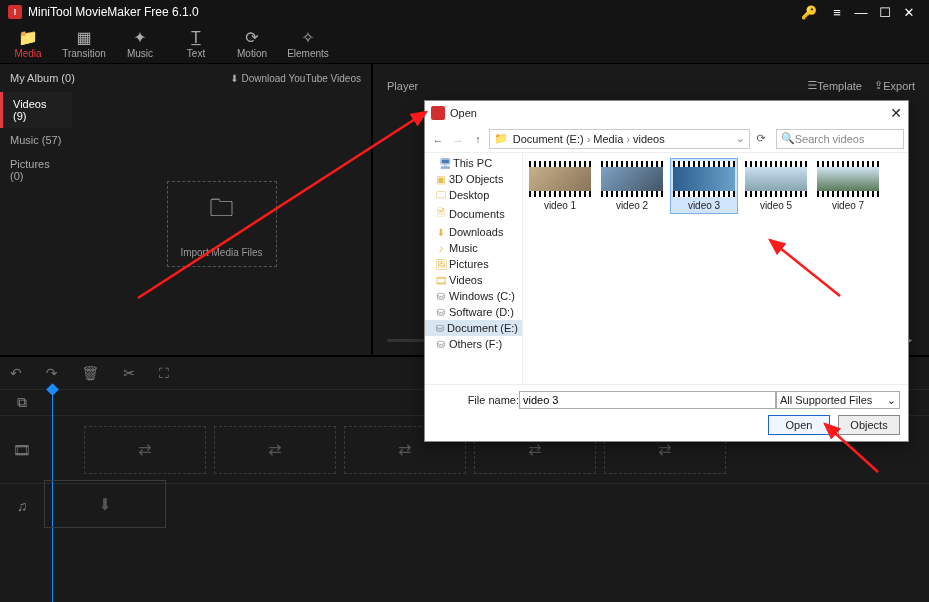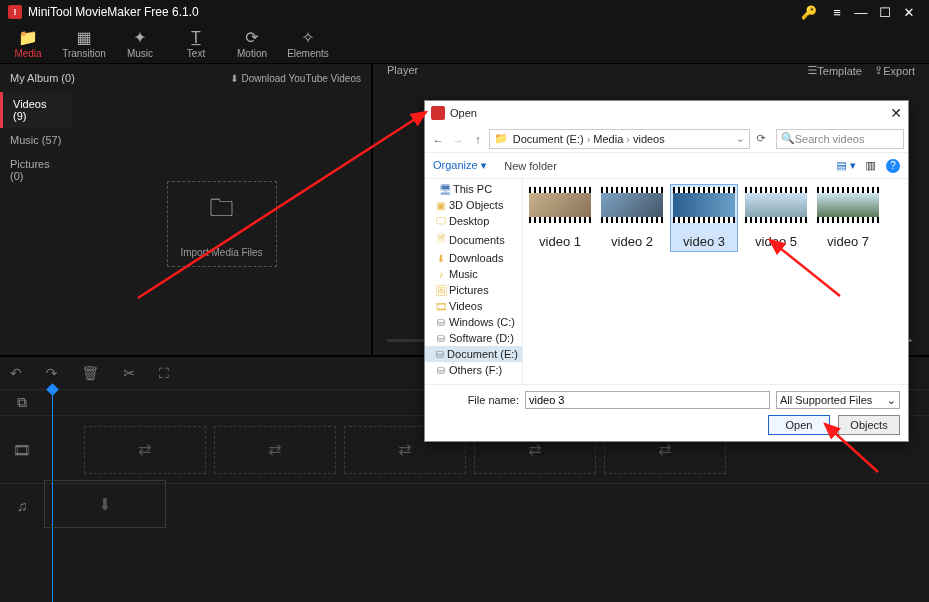--- a/index.html
+++ b/index.html
@@ -24,21 +24,21 @@
 .sidebar{display:flex;flex:1}
 .sideitems{width:72px;display:flex;flex-direction:column;font-size:11px}
 .sideitem{padding:6px 10px;color:#aaa;cursor:pointer}
 .sideitem.sel{color:#fff;border-left:3px solid #e63946;background:#1f1f1f}
 .importzone{flex:1;display:flex;align-items:center;justify-content:center}
 .dropbox{border:1px dashed #555;width:110px;height:86px;display:flex;flex-direction:column;align-items:center;justify-content:center;cursor:pointer}
 .dropbox .folder{font-size:24px;margin-bottom:6px;color:#ccc}
 .dropbox .lbl{font-size:10px;color:#999;margin-top:10px}
 
 .right{flex:1;background:#1a1a1a;display:flex;flex-direction:column}
-.playerhead{height:28px;display:flex;align-items:flex-start;padding:0 14px;font-size:11px;color:#aaa}
+.playerhead{height:28px;display:flex;align-items:flex-end;padding:0 14px;font-size:11px;color:#aaa}
 .playerhead .sp{margin-left:auto}
 .playerhead .btn{margin-left:12px;display:flex;align-items:center;cursor:pointer}
 .preview{flex:1;background:#1a1a1a;display:flex;align-items:center;justify-content:center}
 .screen{width:360px;height:200px;background:#000}
 .controls{height:30px;display:flex;align-items:center;justify-content:flex-start;padding:0 14px;gap:12px;color:#888;font-size:12px}
 .controls .slider{flex:1;height:3px;background:#333;margin-right:10px;border-radius:2px}
 
 .bottom{position:absolute;bottom:0;left:0;right:0;height:247px;background:#1a1a1a;border-top:2px solid #000}
 .tl-tools{height:32px;display:flex;align-items:center;padding:0 10px;gap:24px;color:#777;font-size:14px}
 .tl-tools span{cursor:pointer}
@@ -81,24 +81,24 @@
 .tree .sub{padding-left:10px}
 
 .files{flex:1;padding:6px 4px;overflow:auto;display:flex;flex-wrap:wrap;align-content:flex-start;gap:6px}
 .thumb{width:66px;display:flex;flex-direction:column;align-items:center;cursor:pointer;padding:2px}
 .thumb.sel{background:#d0e4fb;outline:1px solid #7ab0e8}
 .filmframe{width:62px;height:36px;background:#000;position:relative;display:flex;align-items:center;justify-content:center}
 .filmframe::before,.filmframe::after{content:'';position:absolute;left:0;right:0;height:6px;background-image:repeating-linear-gradient(90deg,#000 0 2px,#fff 2px 5px);}
 .filmframe::before{top:0}
 .filmframe::after{bottom:0}
 .filmframe .img{width:62px;height:24px}
-.thumb .fn{font-size:13px;margin-top:11px}
+.thumb .fn{font-size:10px;margin-top:3px}
 
 .footer{border-top:1px solid #eee;padding:6px 8px;display:flex;flex-direction:column;gap:6px}
-.fn-row{display:flex;align-items:center;gap:6px}
+.fn-row{display:flex;align-items:center;gap:0}
 .fn-row label{width:86px;text-align:right;font-size:11px}
 .fn-row .inp{flex:1;height:18px;border:1px solid #aaa;padding:0 3px;font-size:11px}
 .fn-row .filter{width:124px;height:18px;border:1px solid #aaa;padding:0 3px;font-size:11px;display:flex;align-items:center}
 .btnrow{display:flex;justify-content:flex-end;gap:8px}
 .wbtn{width:62px;height:20px;border:1px solid #888;background:#eee;font-size:11px;cursor:pointer;display:flex;align-items:center;justify-content:center}
 .wbtn.primary{border:1px solid #1e64c8;background:#f0f6ff}
 
 
 .arrow{position:absolute;pointer-events:none}
 .arrow svg{overflow:visible}
@@ -229,29 +229,20 @@
       <span class="ico">📁</span>
       <span class="fld">Document (E:)</span>
         <span class="sep">›</span>
       <span class="fld">Media</span>
         <span class="sep">›</span>
       <span class="fld">videos</span>
       <span style="margin-left:auto;color:#888">⌄</span>
     </div>
     <span class="navbtn">⟳</span>
     <div class="search">🔍 <span>Search videos</span></div>
-  </div>
-  <div class="orgrow">
-    <span class="org">Organize</span>
-    <span class="nf">New folder</span>
-    <div class="right-tools">
-      <span style="color:#1466c0">▤ ▾</span>
-      <span>▥</span>
-      <span class="help">?</span>
-    </div>
   </div>
   <div class="dlg-body">
     <div class="tree" id="tree">
         <div class="node pc"><span class="ti">🖥</span>This PC</div>
         <div class="node fld sub"><span class="ti">▣</span>3D Objects</div>
         <div class="node fld sub"><span class="ti">🖵</span>Desktop</div>
         <div class="node fld sub"><span class="ti">🗎</span>Documents</div>
         <div class="node fld sub"><span class="ti">⬇</span>Downloads</div>
         <div class="node fld sub"><span class="ti">♪</span>Music</div>
         <div class="node fld sub"><span class="ti">🖼</span>Pictures</div>

